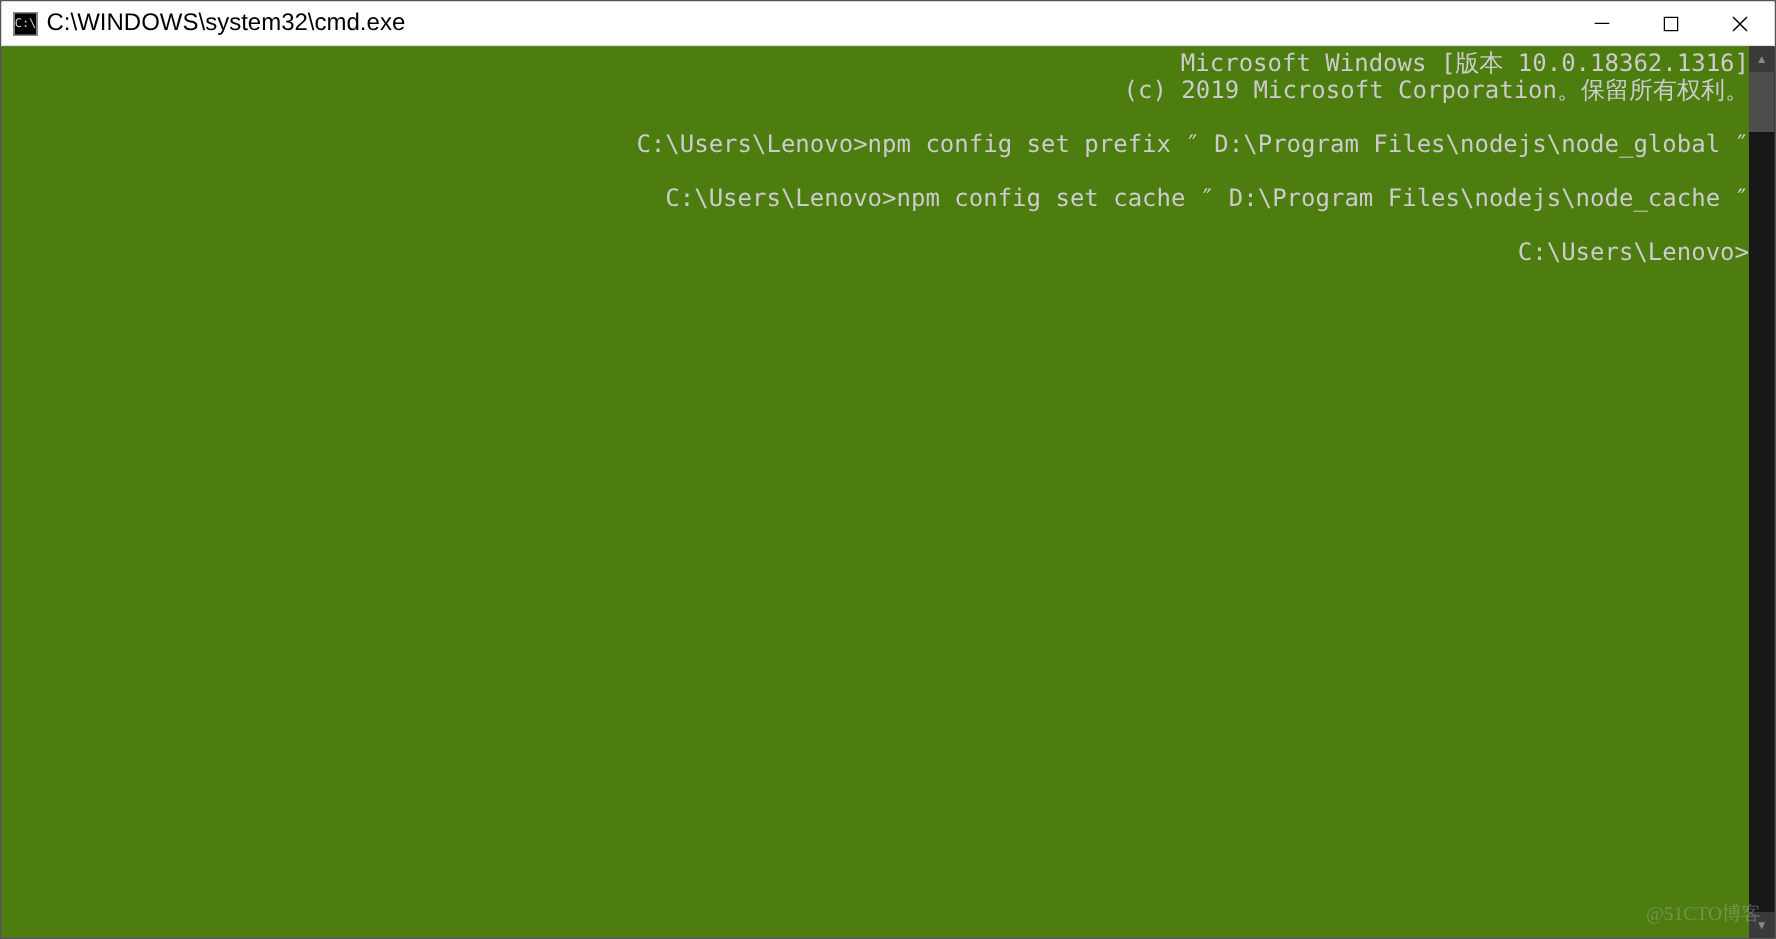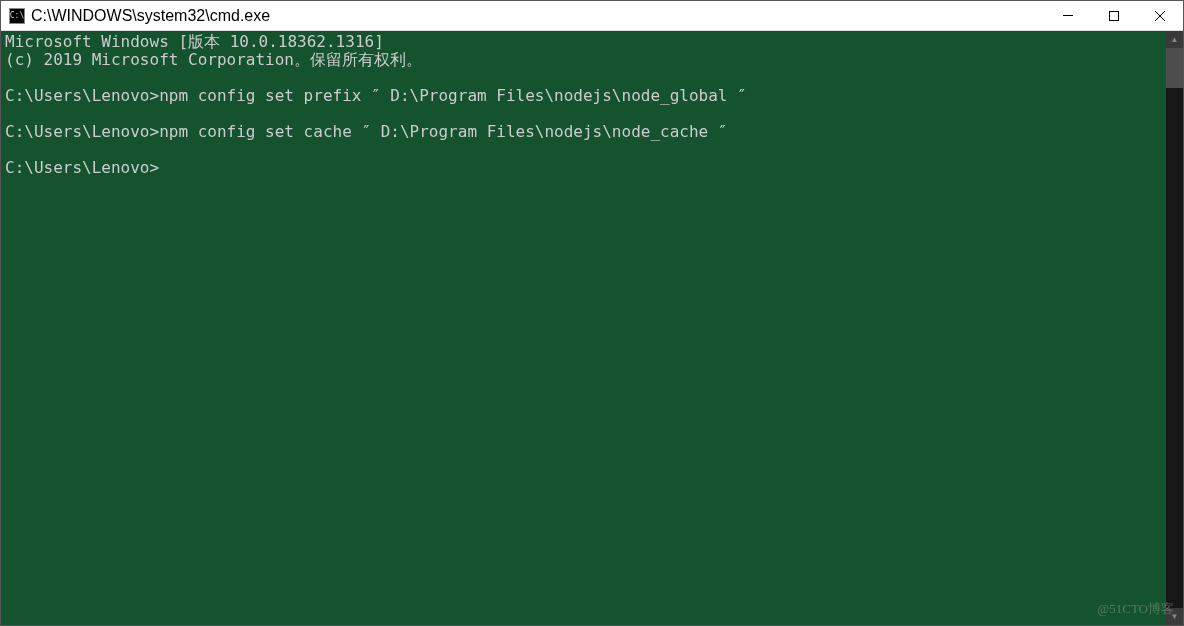--- a/index.html
+++ b/index.html
@@ -65,28 +65,29 @@
       cursor: pointer;
     }
     .terminal-wrapper {
       flex: 1;
       display: flex;
       background: #0c0c0c;
       min-height: 0;
     }
     .terminal {
       flex: 1;
-      background: #14532d;
+      background: #4d7c0f;
       color: #cccccc;
       font-family: "NSimSun", "SimSun", "Consolas", monospace;
       font-size: 16px;
       line-height: 18px;
       padding: 2px 0 0 4px;
       white-space: pre;
       overflow: hidden;
+      text-align: right;
     }
     .scrollbar {
       width: 17px;
       background: #2b2b2b;
       display: flex;
       flex-direction: column;
     }
     .scrollbar-arrow {
       height: 17px;
       background: #3a3a3a;

